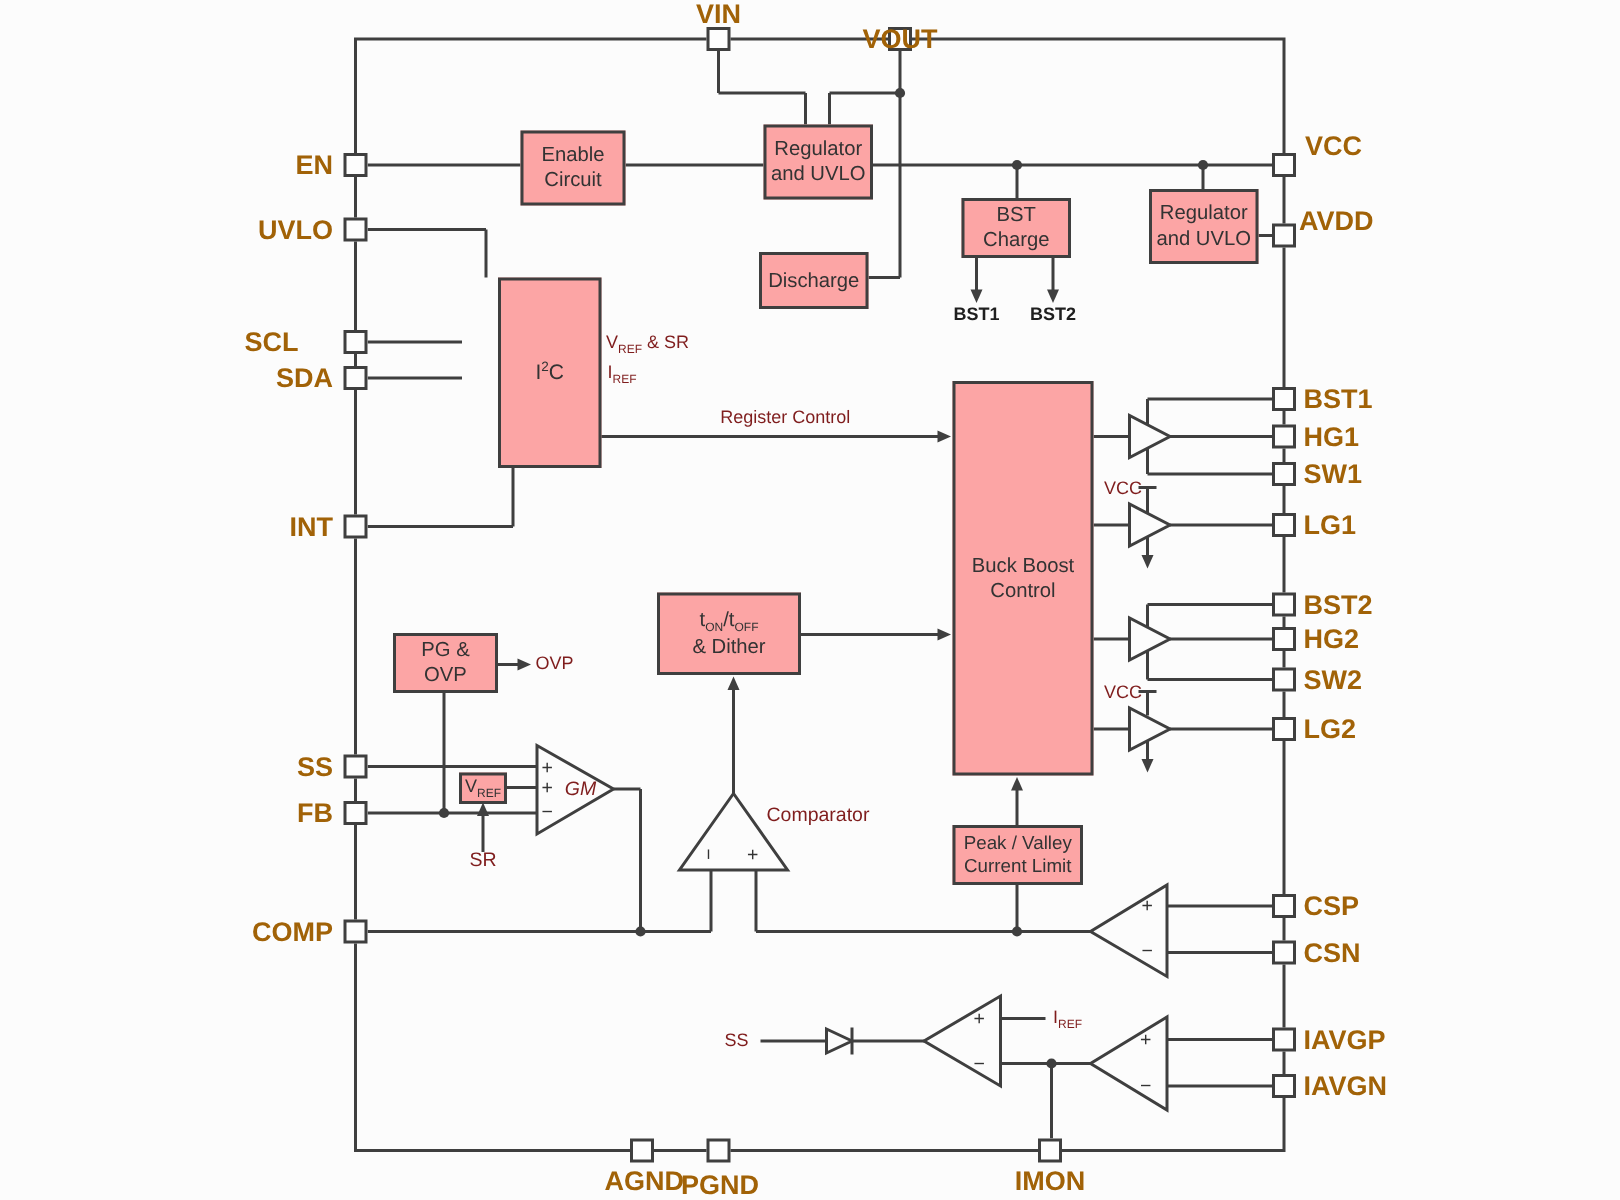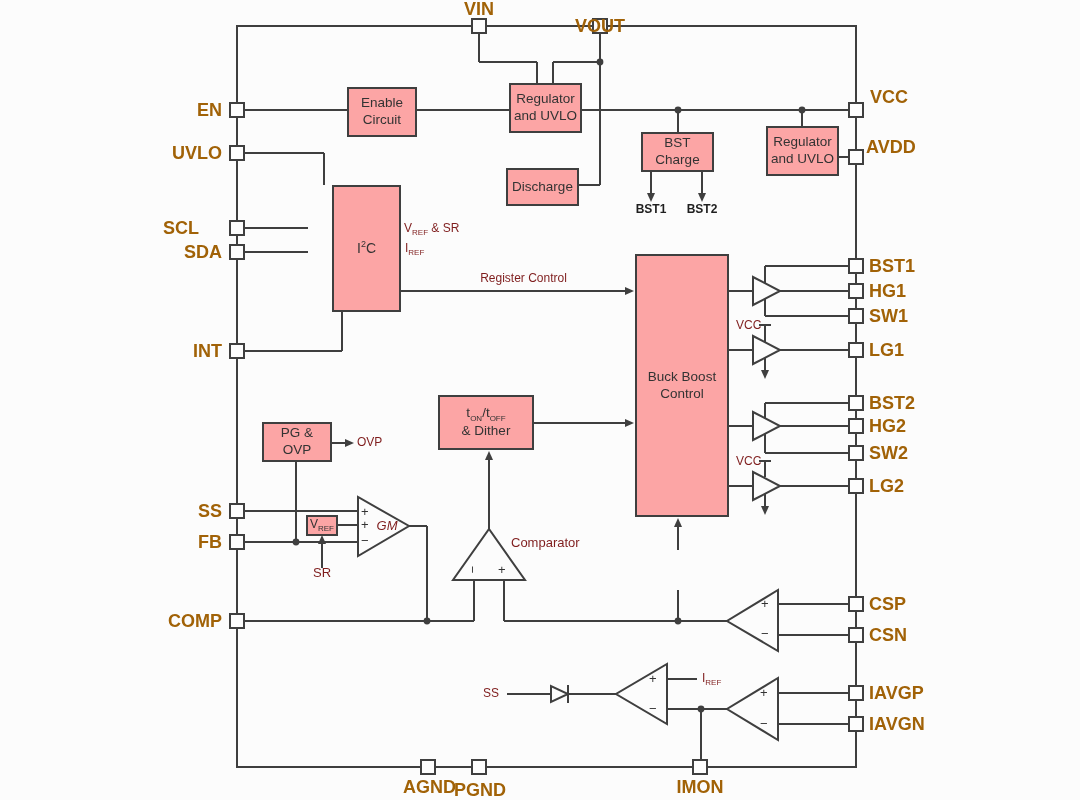--- a/index.html
+++ b/index.html
@@ -160,20 +160,22 @@
 Control</div>
   <div class="box" style="left:438px;top:395px;width:96px;height:55px;">
     <div><span>t</span><sub>ON</sub><span>/t</span><sub>OFF</sub></div>
     <div>&amp; Dither</div>
   </div>
   <div class="box" style="left:262px;top:422px;width:70px;height:40px;">PG &amp;
 OVP</div>
   <div class="box small" style="left:306px;top:515px;width:32px;height:21px;">
     <div><span>V</span><sub>REF</sub></div>
   </div>
+  <div class="box f125" style="left:635px;top:550px;width:87px;height:40px;">Peak / Valley
+Current Limit</div>
 
   <div class="pin" style="left:471px;top:18px;"></div>
   <div class="pin" style="left:592px;top:18px;"></div>
   <div class="pin" style="left:229px;top:102px;"></div>
   <div class="pin" style="left:229px;top:145px;"></div>
   <div class="pin" style="left:229px;top:220px;"></div>
   <div class="pin" style="left:229px;top:244px;"></div>
   <div class="pin" style="left:229px;top:343px;"></div>
   <div class="pin" style="left:229px;top:503px;"></div>
   <div class="pin" style="left:229px;top:534px;"></div>

